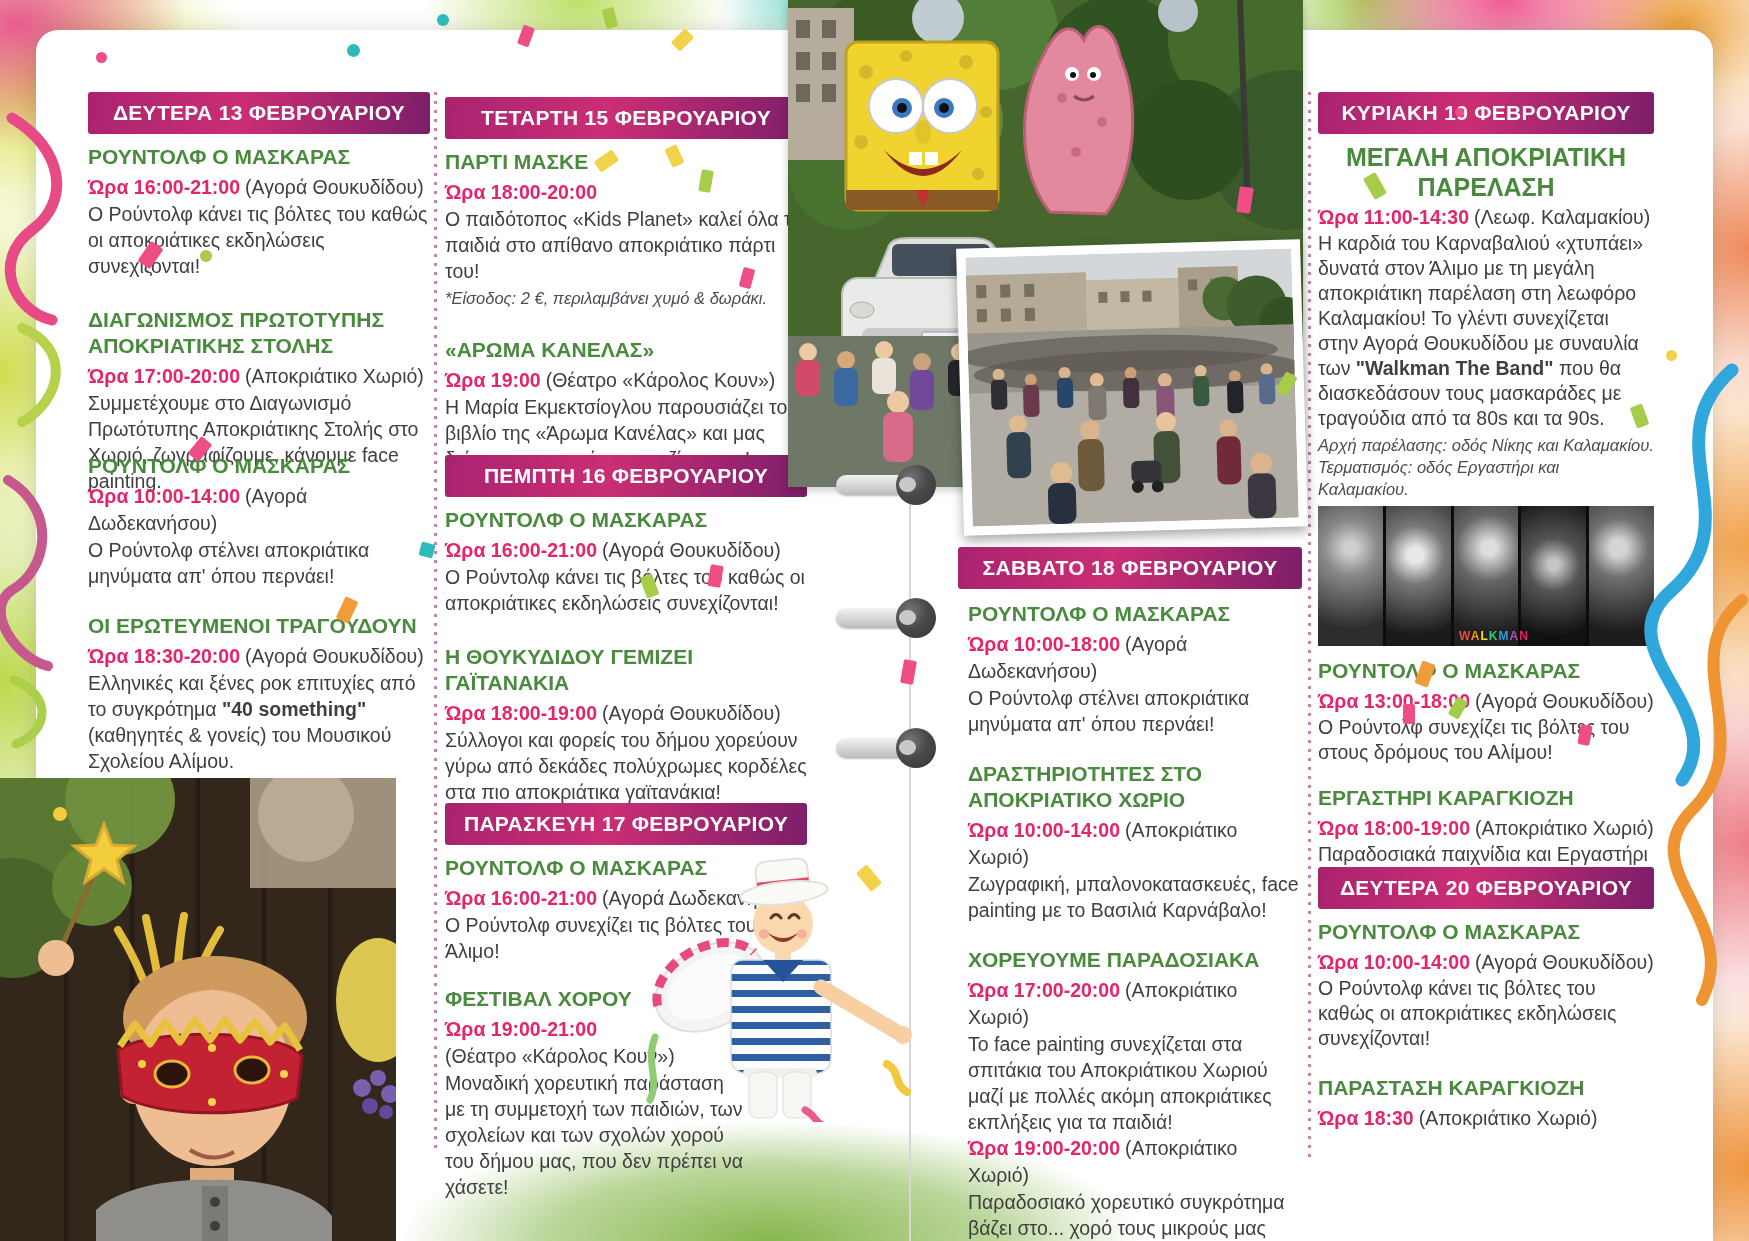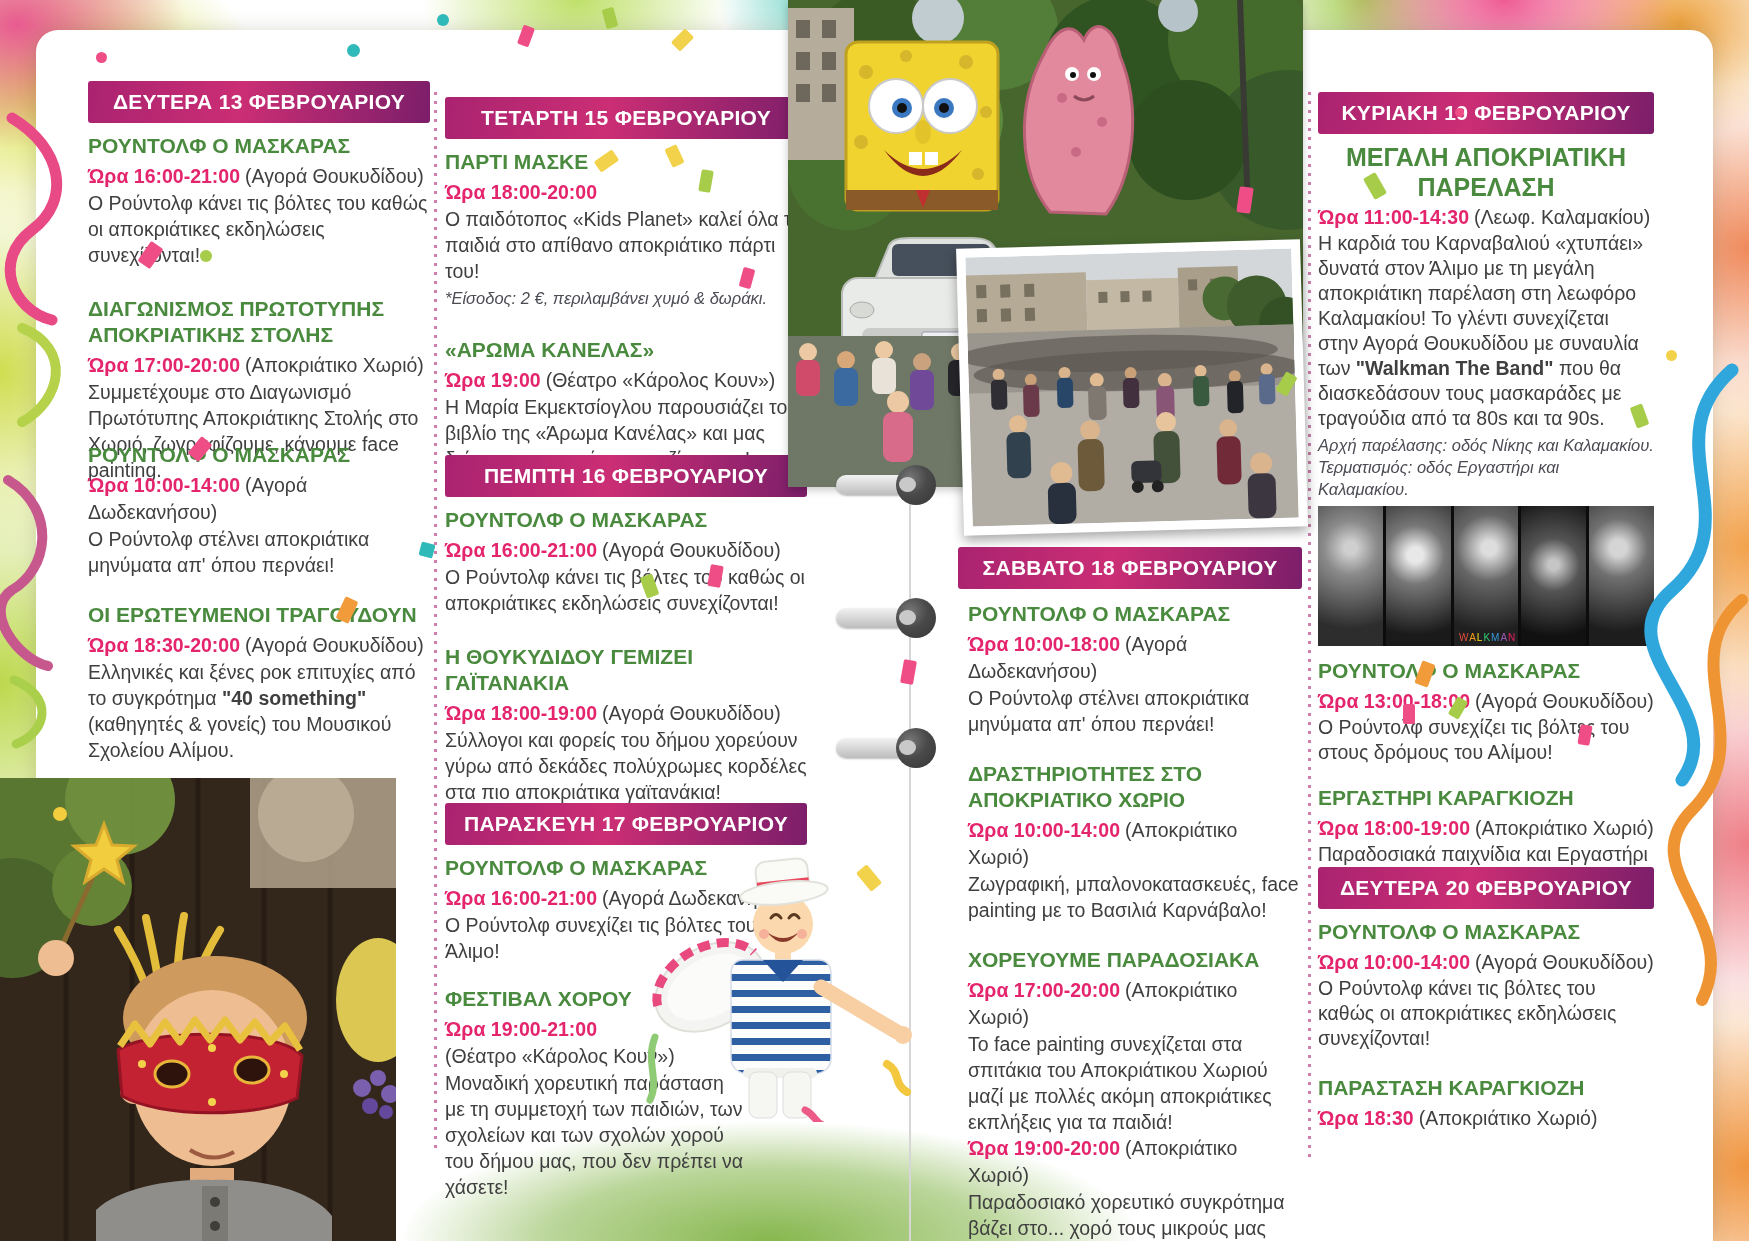--- a/index.html
+++ b/index.html
@@ -34,21 +34,21 @@
     position:absolute;left:36px;top:30px;width:1677px;height:1211px;
     background:#fff;border-radius:22px 22px 0 0;
     box-shadow:0 0 20px rgba(60,60,20,.18);
   }
   #bottom-splash{
     position:absolute;left:360px;top:1102px;width:820px;height:139px;
     background:radial-gradient(60% 115% at 50% 100%, rgba(118,173,53,.88) 0%, rgba(118,173,53,.5) 45%, rgba(118,173,53,0) 75%);
   }
   .col{position:absolute;}
   .sec{position:absolute;left:0;right:0;}
-  #col1{left:88px;top:81px;width:342px;height:1100px;}
+  #col1{left:88px;top:92px;width:342px;height:1100px;}
   #col2{left:445px;top:92px;width:362px;height:1100px;}
   #col3{left:958px;top:547px;width:344px;height:650px;}
   #col4{left:1318px;top:92px;width:336px;height:1120px;}
   .banner{
     height:42px;line-height:42px;text-align:center;color:#fff;font-weight:bold;
     font-size:21px;letter-spacing:.3px;border-radius:3px;margin-bottom:10px;
     background:linear-gradient(97deg,#aa2370 0%,#cb2e74 45%,#7c1e6a 100%);
   }
   .event{margin-bottom:28px;}
   .ev-title{color:#4a8a3e;font-weight:bold;font-size:21px;line-height:26px;margin-bottom:4px;}
@@ -74,21 +74,21 @@
     padding:9px;box-shadow:0 5px 12px rgba(0,0,0,.35);transform:rotate(-1.6deg);}
   #boy-photo{position:absolute;left:0;top:778px;width:396px;height:463px;}
   
   .band-photo{height:140px;margin:6px 0 12px 0;display:flex;gap:3px;background:#0c0c0c;position:relative;}
   .bp{flex:1;}
   .bp1{background:radial-gradient(circle at 50% 30%,#cfcfcf 6%,#8a8a8a 26%,#2d2d2d 78%);}
   .bp2{background:radial-gradient(circle at 45% 35%,#e8e8e8 8%,#777 30%,#1a1a1a 82%);}
   .bp3{background:radial-gradient(circle at 55% 30%,#ddd 7%,#666 32%,#202020 80%);}
   .bp4{background:radial-gradient(circle at 50% 42%,#c5c5c5 6%,#555 30%,#111 82%);}
   .bp5{background:radial-gradient(circle at 45% 30%,#d5d5d5 8%,#707070 28%,#1d1d1d 80%);}
-  #band-logo{position:absolute;left:42%;bottom:3px;font-size:10px;font-weight:normal;letter-spacing:1px;}
+  #band-logo{position:absolute;left:42%;bottom:3px;font-size:12px;font-weight:bold;letter-spacing:1px;}
   
   .ring{position:absolute;left:836px;width:100px;height:40px;}
   .ring .bar{position:absolute;left:0;top:10px;width:72px;height:20px;border-radius:10px;
     background:linear-gradient(#f2f2f2,#bdbdbd);box-shadow:0 1px 2px rgba(0,0,0,.25);}
   .ring .knob{position:absolute;right:0;top:0;width:40px;height:40px;border-radius:50%;
     background:radial-gradient(circle at 35% 32%,#777 0%,#4a4a4a 45%,#353535 100%);}
   .ring .knob::after{content:'';position:absolute;left:3px;top:12px;width:17px;height:15px;border-radius:50%;
     background:#c9c9c9;}
   
   .cf{position:absolute;border-radius:2px;}

